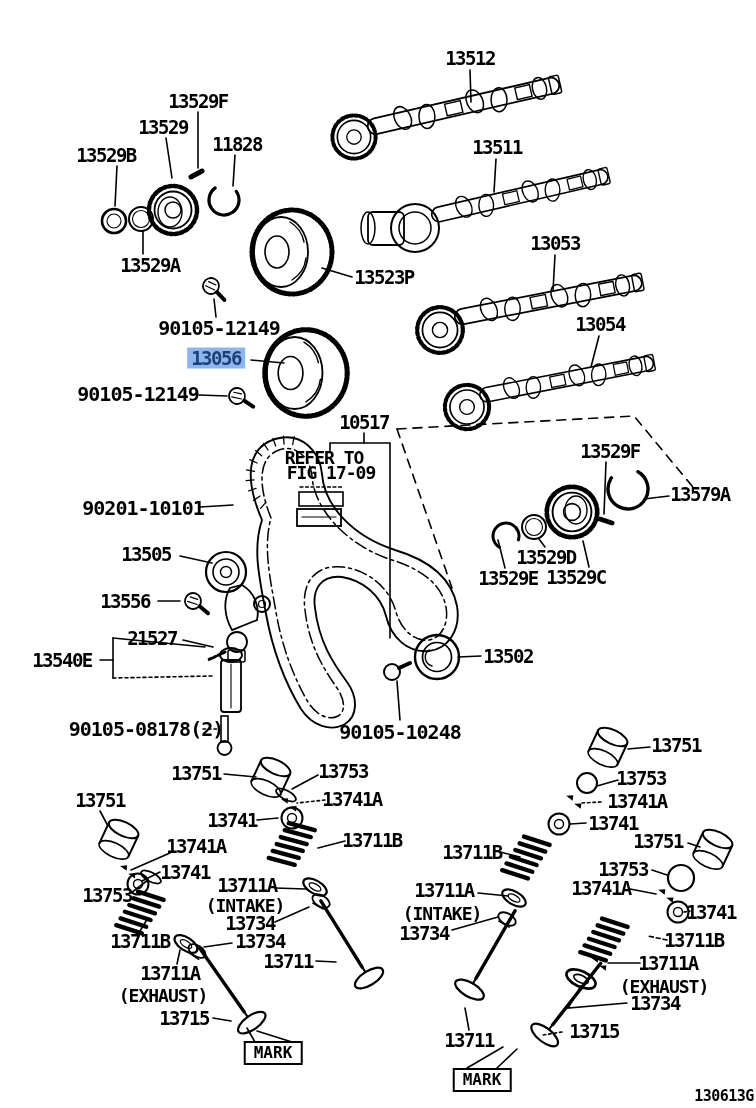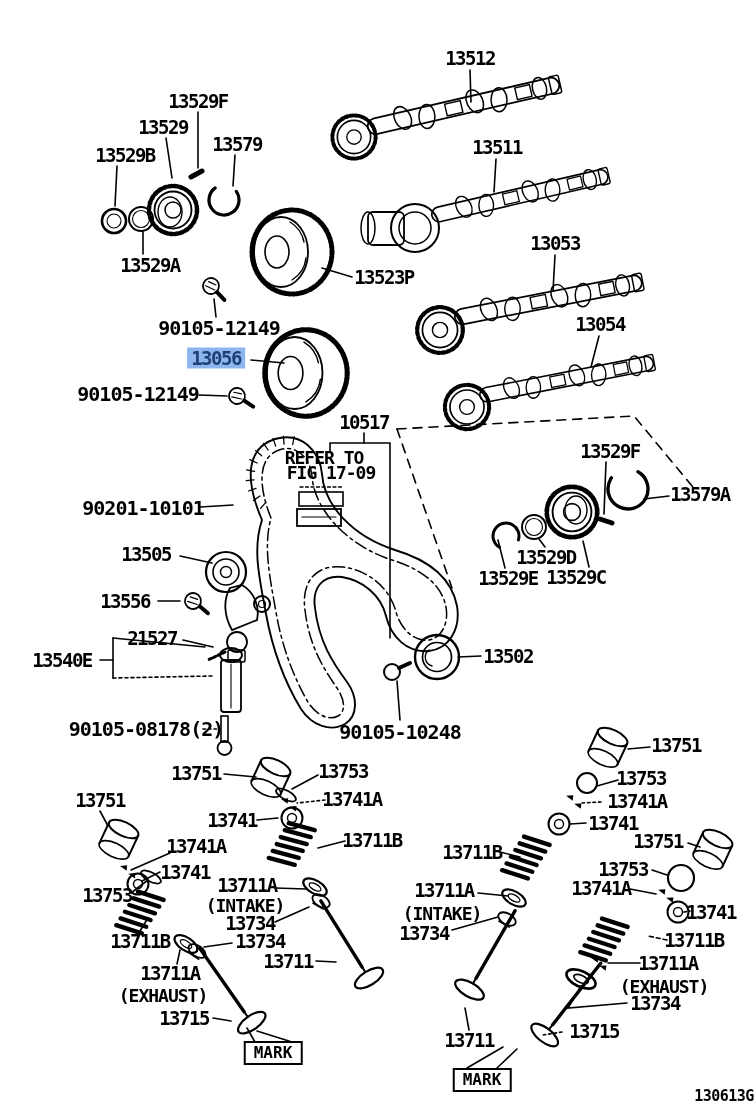--- a/index.html
+++ b/index.html
@@ -311,22 +311,22 @@
     <line x1="640" y1="963" x2="608" y2="963"></line>
     <polyline points="627,1003 568,1008 581,986" fill="none"></polyline>
     <line x1="562" y1="1032" x2="543" y2="1035" stroke-dasharray="2.5 3"></line>
     <line x1="467" y1="1068" x2="503" y2="1047"></line>
     <line x1="497" y1="1068" x2="517" y2="1049"></line>
   </g>
 </svg>
 
 <div class="lbl" style="left:198px;top:101px">13529F</div>
 <div class="lbl" style="left:163px;top:127px">13529</div>
-<div class="lbl" style="left:125px;top:155px">13529B</div>
-<div class="lbl" style="left:237px;top:144px">13579</div>
+<div class="lbl" style="left:106px;top:155px">13529B</div>
+<div class="lbl" style="left:237px;top:144px">11828</div>
 <div class="lbl" style="left:150px;top:265px">13529A</div>
 <div class="lbl" style="left:470px;top:58px">13512</div>
 <div class="lbl" style="left:497px;top:147px">13511</div>
 <div class="lbl" style="left:555px;top:243px">13053</div>
 <div class="lbl" style="left:600px;top:324px">13054</div>
 <div class="lbl" style="left:384px;top:277px">13523P</div>
 <div class="lbl long" style="left:219px;top:328px">90105-12149</div>
 <div class="lbl hl" style="left:216px;top:358px">13056</div>
 <div class="lbl long" style="left:138px;top:394px">90105-12149</div>
 <div class="lbl" style="left:364px;top:422px">10517</div>

